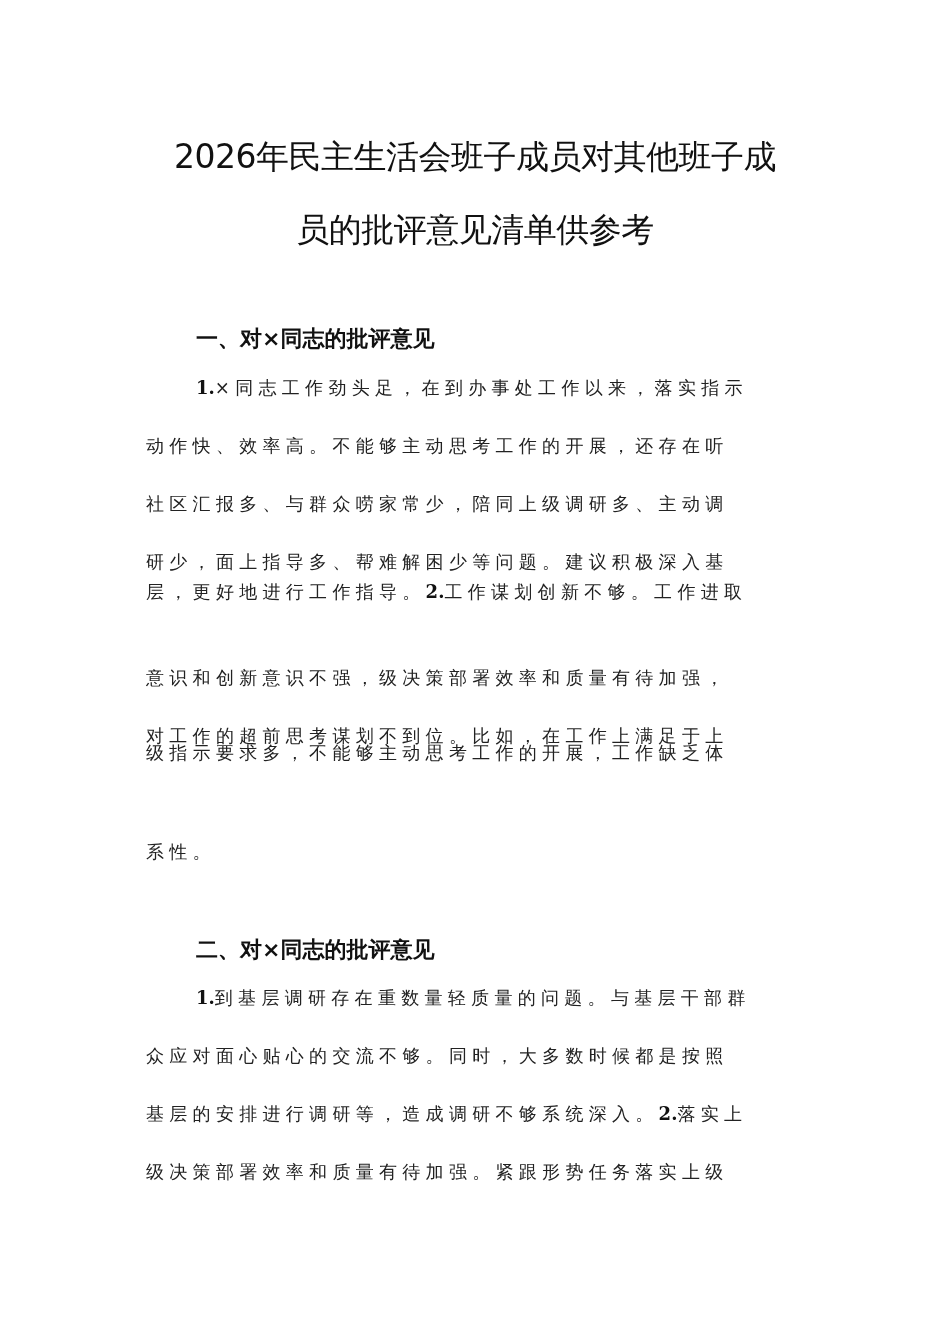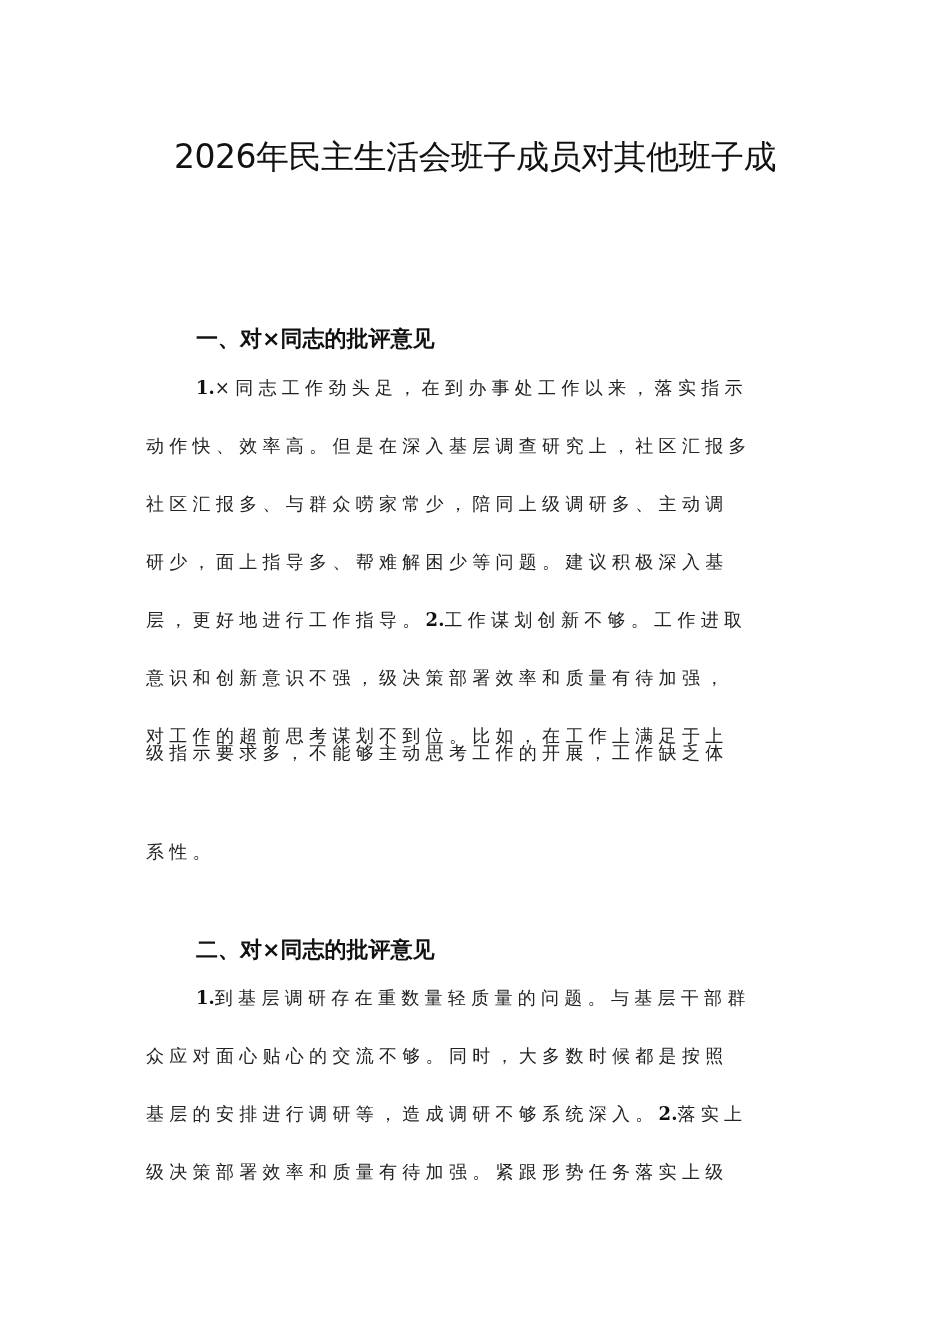--- a/index.html
+++ b/index.html
@@ -23,28 +23,29 @@
       font-size: 18px; line-height: 24px; color: #222; white-space: nowrap; letter-spacing: 5.3px;
     }
     .indent { left: 196px; }
     .num { font-weight: bold; letter-spacing: 0; color: #111; }
   </style>
 </head>
 <body>
 
 <div class="page">
   <div class="title t1">2026年民主生活会班子成员对其他班子成</div>
+  <div class="title t2">员的批评意见清单供参考</div>
 
   <div class="heading" style="top:295px">一、对×同志的批评意见</div>
 
   <div class="line indent" style="top:376px"><span class="num">1.</span><span>×同志工作劲头足，在到办事处工作以来，落实指示</span></div>
-  <div class="line" style="top:434px">动作快、效率高。但是在深入基层调查研究上，社区汇报多</div>
+  <div class="line" style="top:434px">动作快、效率高。不能够主动思考工作的开展，还存在听</div>
   <div class="line" style="top:492px">社区汇报多、与群众唠家常少，陪同上级调研多、主动调</div>
   <div class="line" style="top:550px">研少，面上指导多、帮难解困少等问题。建议积极深入基</div>
-  <div class="line" style="top:608px"><span>层，更好地进行工作指导。</span><span class="num">2.</span><span>工作谋划创新不够。工作进取</span></div>
+  <div class="line" style="top:580px"><span>层，更好地进行工作指导。</span><span class="num">2.</span><span>工作谋划创新不够。工作进取</span></div>
   <div class="line" style="top:666px">意识和创新意识不强，级决策部署效率和质量有待加强，</div>
   <div class="line" style="top:724px">对工作的超前思考谋划不到位。比如，在工作上满足于上</div>
   <div class="line" style="top:741px">级指示要求多，不能够主动思考工作的开展，工作缺乏体</div>
   <div class="line" style="top:840px">系性。</div>
 
   <div class="heading" style="top:906px">二、对×同志的批评意见</div>
 
   <div class="line indent" style="top:986px"><span class="num">1.</span><span>到基层调研存在重数量轻质量的问题。与基层干部群</span></div>
   <div class="line" style="top:1044px">众应对面心贴心的交流不够。同时，大多数时候都是按照</div>
   <div class="line" style="top:1102px"><span>基层的安排进行调研等，造成调研不够系统深入。</span><span class="num">2.</span><span>落实上</span></div>

